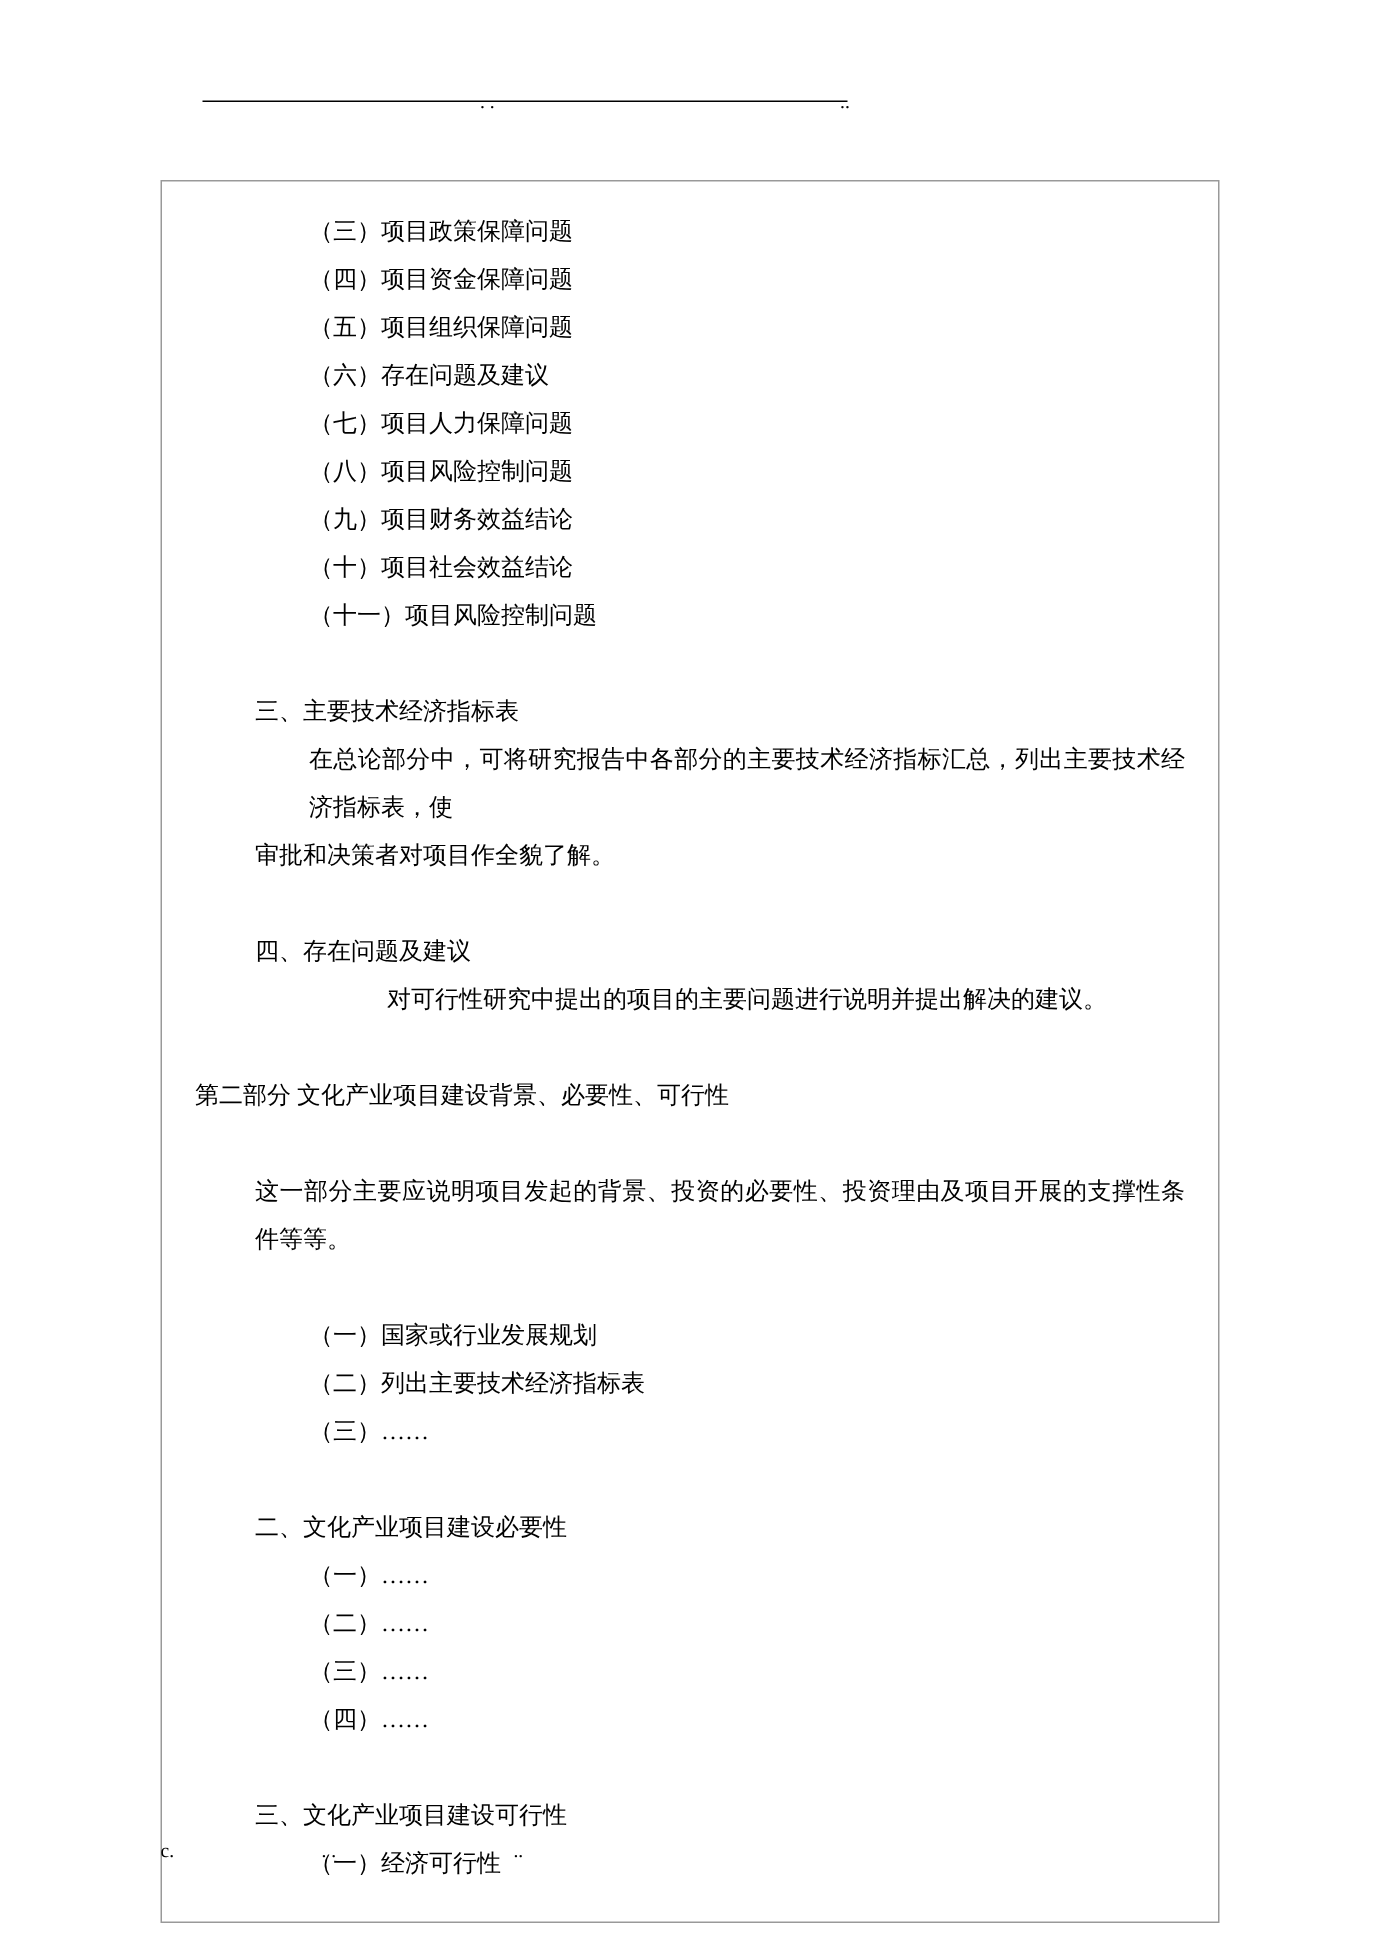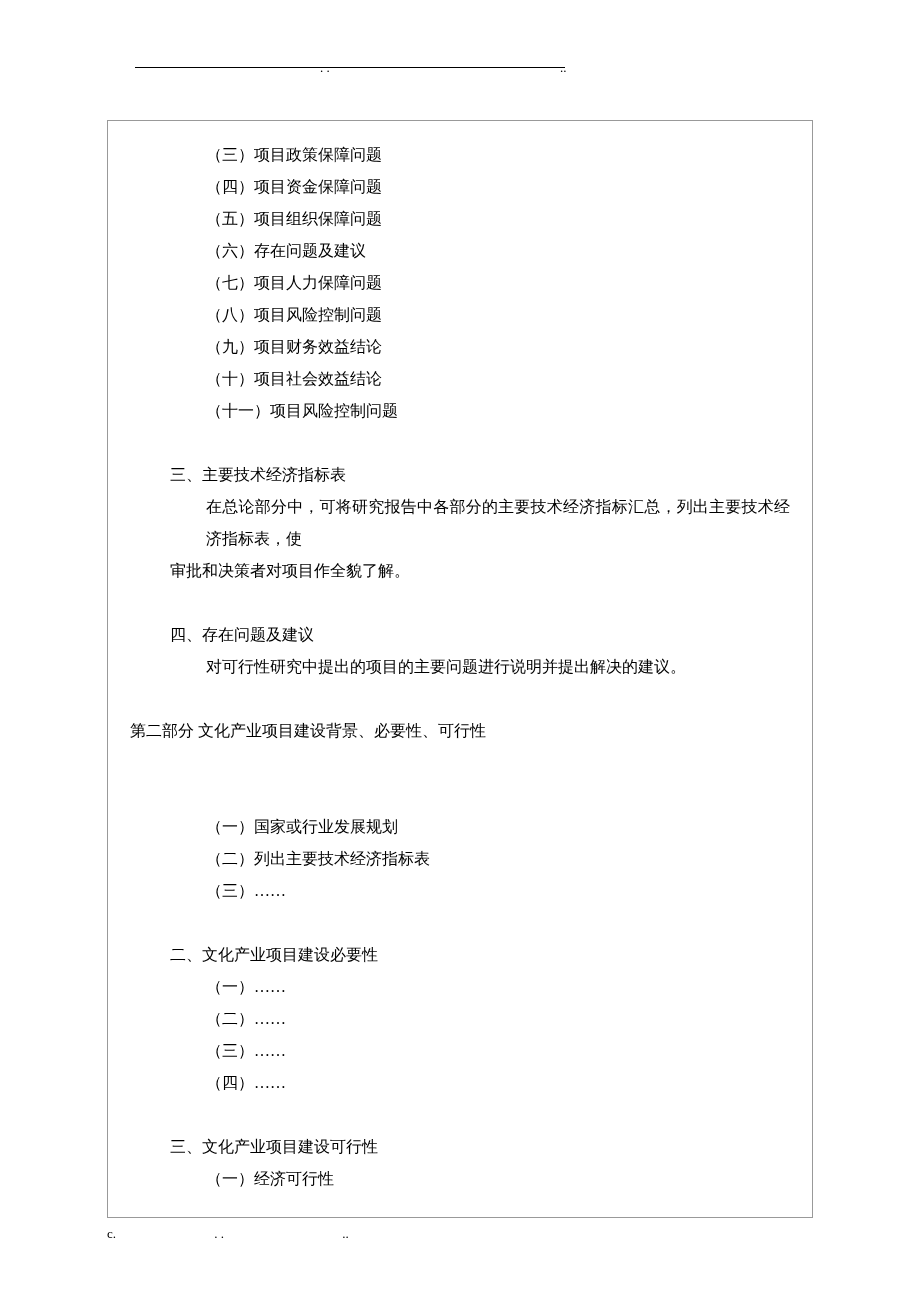--- a/index.html
+++ b/index.html
@@ -55,20 +55,21 @@
       white-space: nowrap;
     }
     .indent-3 {
       padding-left: 76px;
     }
     .indent-2 {
       padding-left: 40px;
     }
     .indent-2b {
       padding-left: 76px;
+      text-align: center;
     }
     .indent-0 {
       padding-left: 0;
     }
     .spacer {
       height: 32px;
     }
     .wrap-line {
       white-space: normal;
       text-align: justify;
@@ -119,20 +120,23 @@
 
     <div class="line indent-2">四、存在问题及建议</div>
     <div class="line indent-2b">对可行性研究中提出的项目的主要问题进行说明并提出解决的建议。</div>
 
     <div class="spacer"></div>
 
     <div class="line indent-0">第二部分 文化产业项目建设背景、必要性、可行性</div>
 
     <div class="spacer"></div>
 
+    <div class="line indent-2 wrap-line" style="text-indent:0;">
+      <span>这一部分主要应说明项目发起的背景、投资的必要性、投资理由及项目开展的支撑性条件等等。</span>
+    </div>
 
     <div class="spacer"></div>
 
     <div class="line indent-3">（一）国家或行业发展规划</div>
     <div class="line indent-3">（二）列出主要技术经济指标表</div>
     <div class="line indent-3">（三）……</div>
 
     <div class="spacer"></div>
 
     <div class="line indent-2">二、文化产业项目建设必要性</div>

